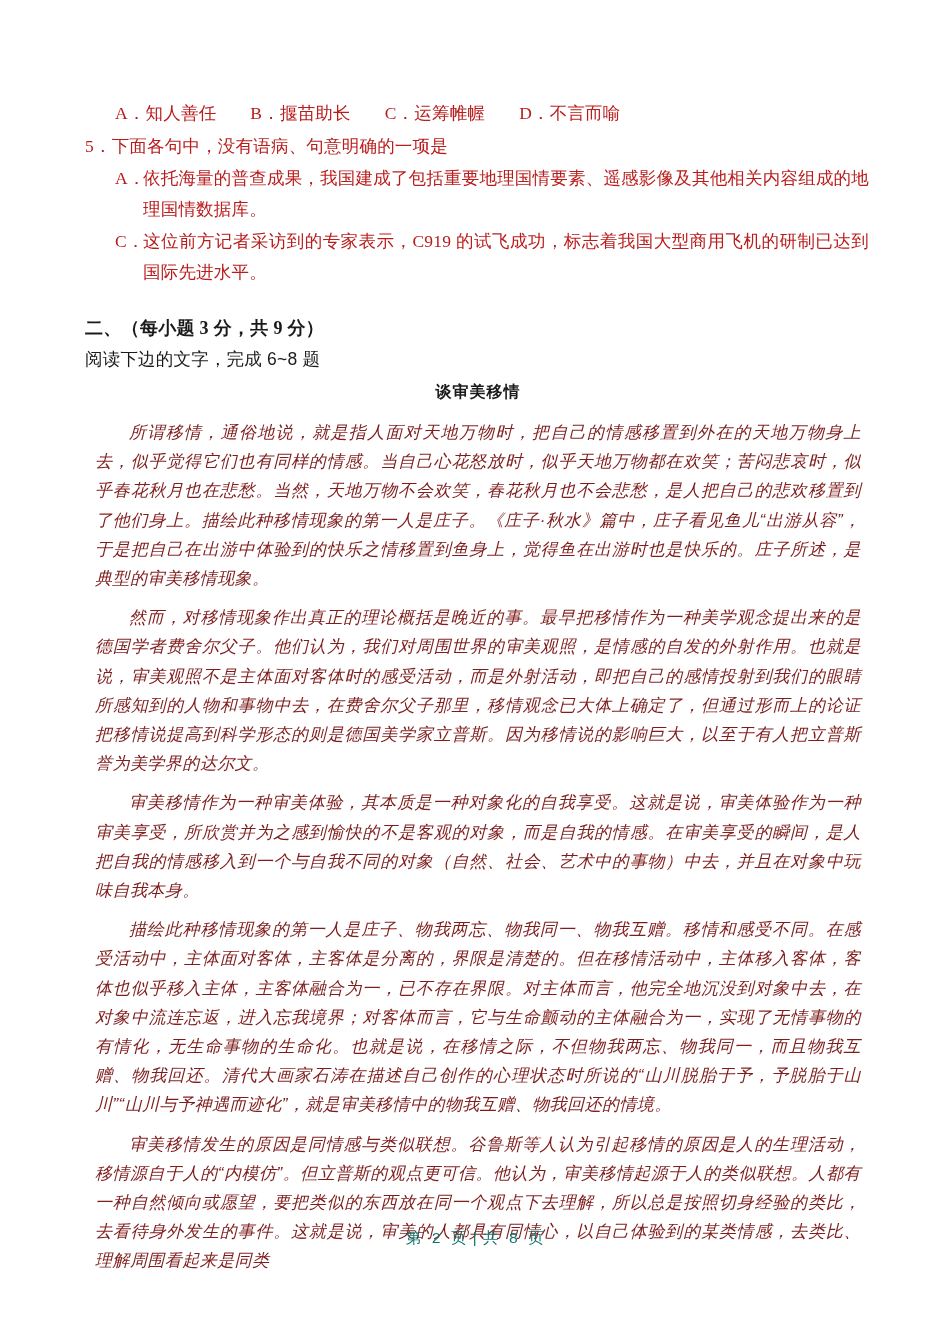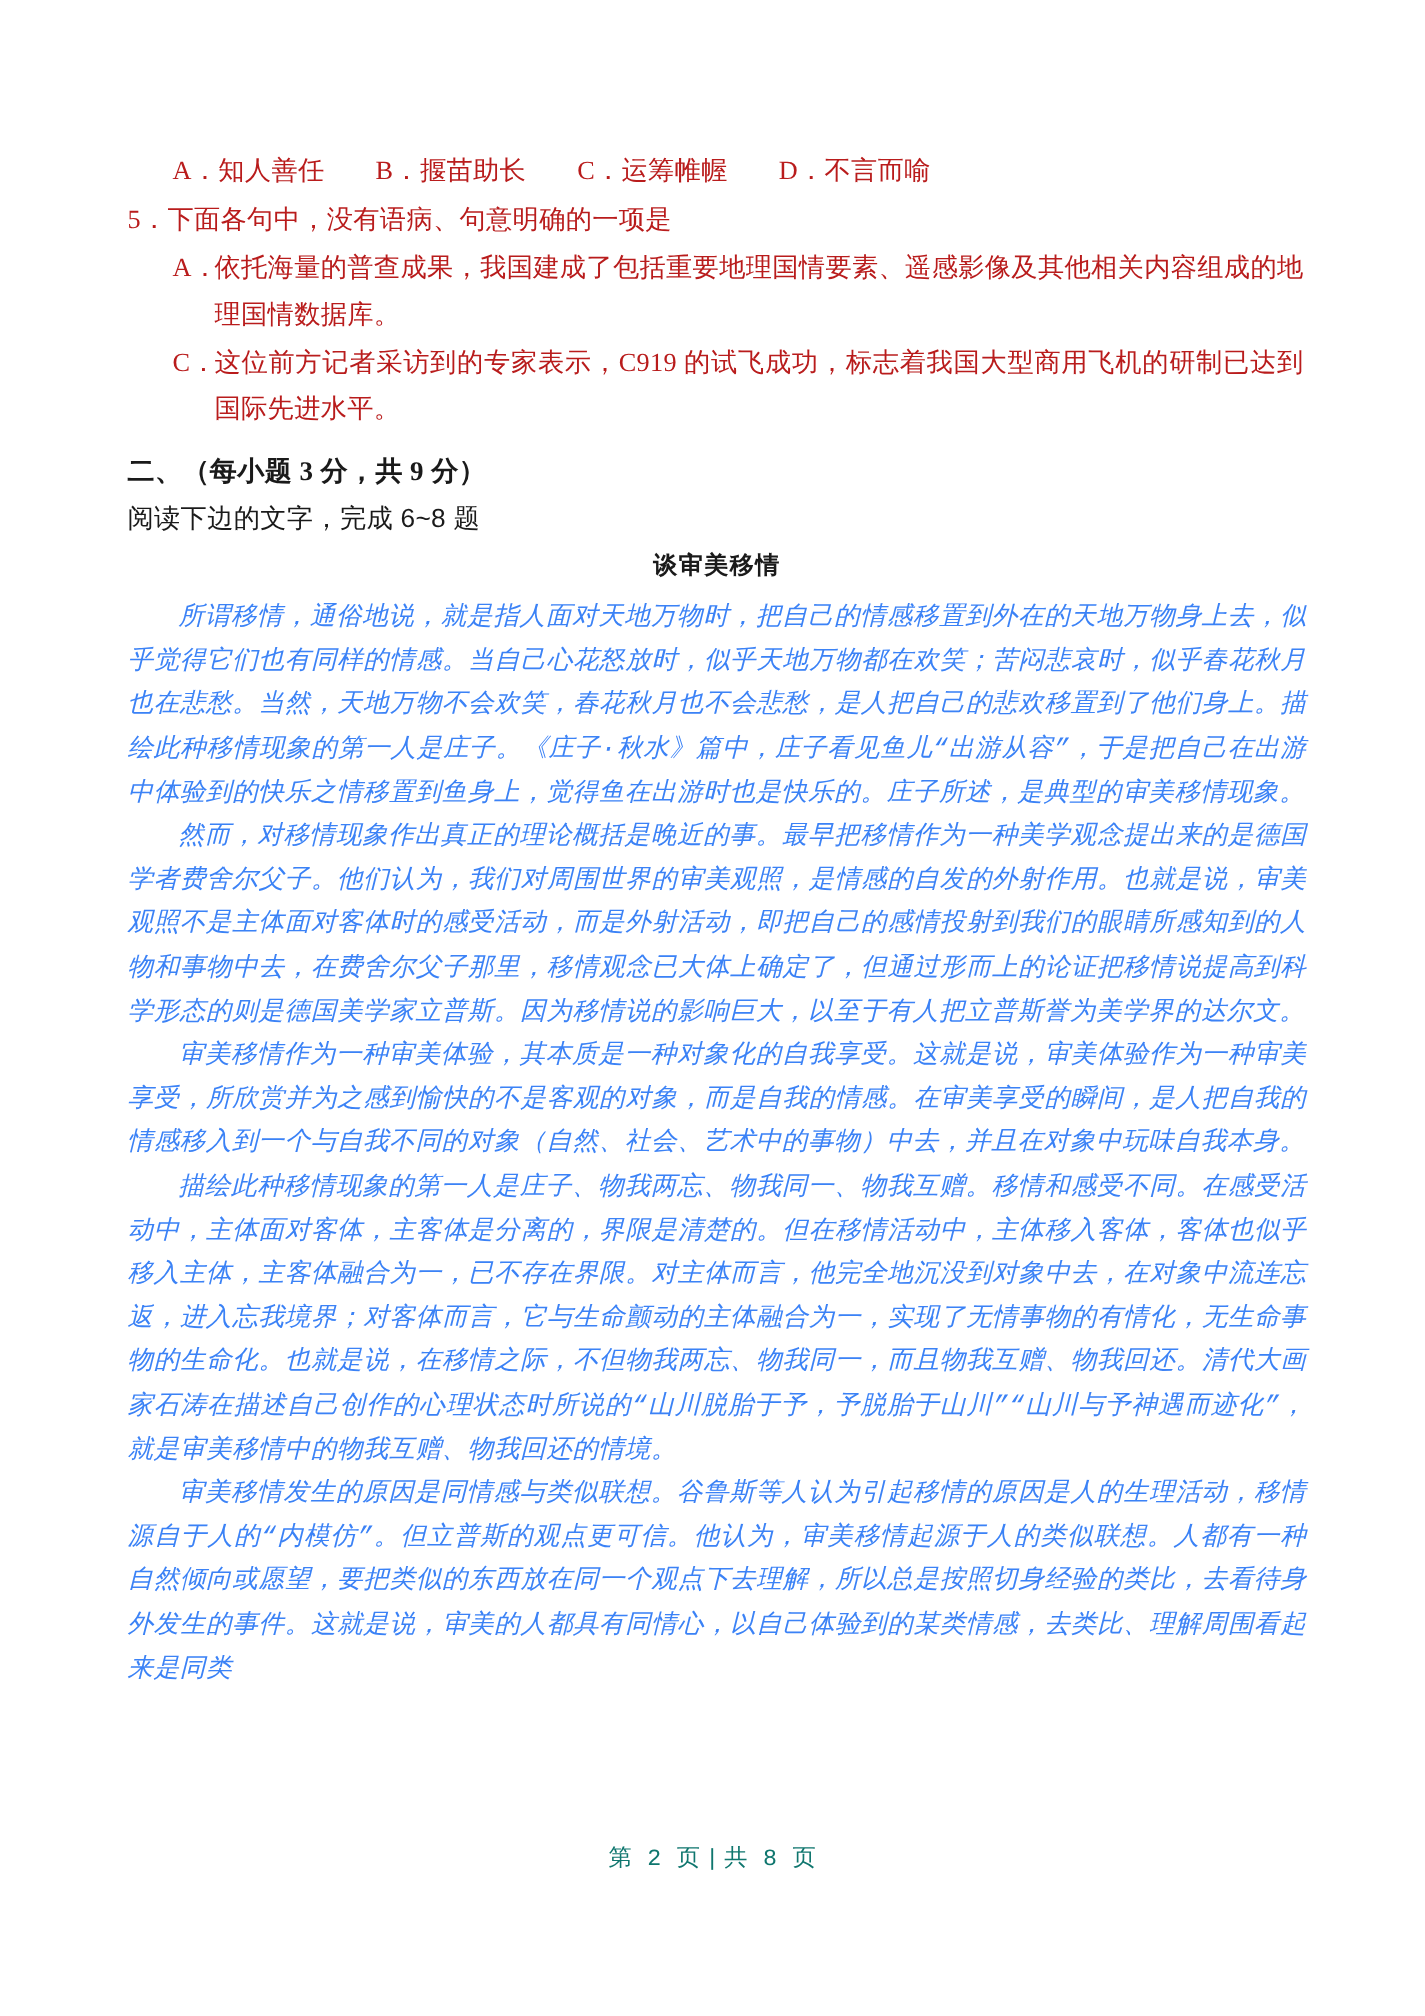--- a/index.html
+++ b/index.html
@@ -82,21 +82,21 @@
     text-align: justify;
     text-justify: inter-ideograph;
   }
 
   
   .sec-heading {
     font-family: "Liberation Serif", "DejaVu Serif", serif;
     font-weight: bold;
     font-size: 18px;
     line-height: 32px;
-    margin-top: 10px;
+    margin-top: 24px;
     letter-spacing: 0.3px;
   }
   .sec-lead {
     font-family: Liberation Sans, sans-serif;
     font-size: 17.5px;
     line-height: 30px;
     letter-spacing: 0.2px;
   }
 
   .article-title {
@@ -107,30 +107,30 @@
     font-family: "Liberation Serif", "DejaVu Serif", serif;
     letter-spacing: 1px;
     margin-top: 2px;
   }
 
   
   .article {
     margin-top: 4px;
   }
   .article p {
-    margin: 0;
-    font-family: Liberation Mono, monospace;
+    margin: 10px;
+    font-family: Liberation Sans, sans-serif;
     font-style: italic;
     font-size: 17px;
     line-height: 29.2px;
     text-align: justify;
     text-justify: inter-ideograph;
     text-indent: 2em;
     letter-spacing: 0.45px;
-    color: #3b82f6;
+    color: #7f1d1d;
   }
 
   
   .footer {
     position: absolute;
     left: 0;
     top: 1228px;
     width: 950px;
     text-align: center;
     font-family: Liberation Mono, monospace;

